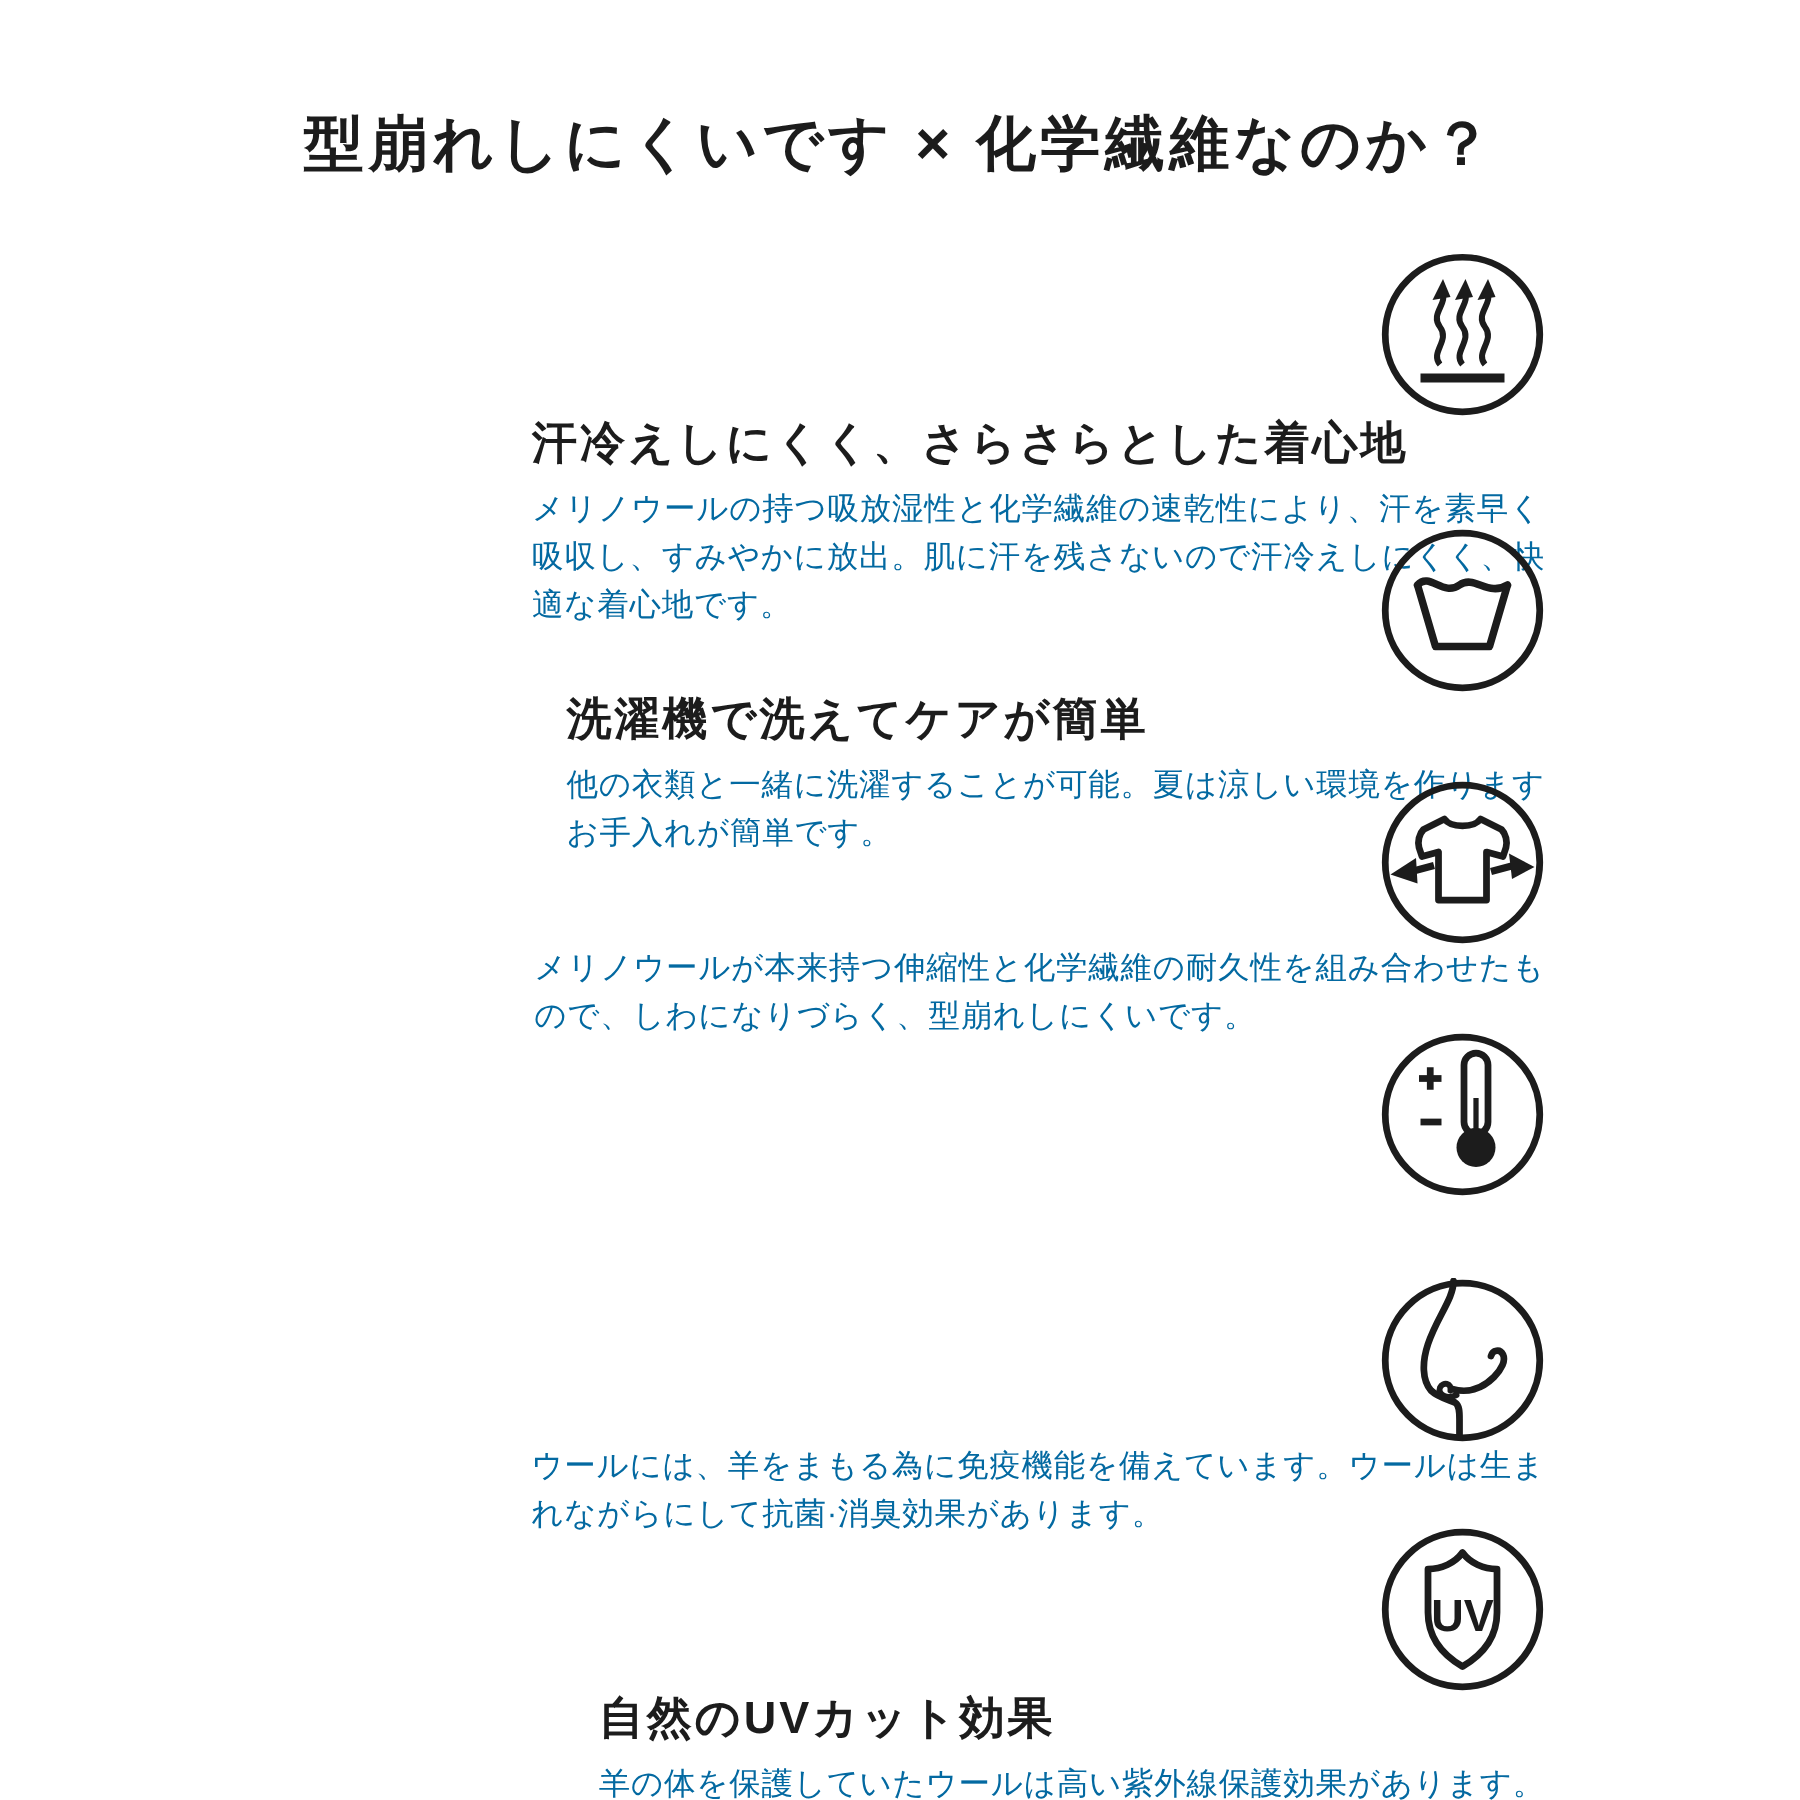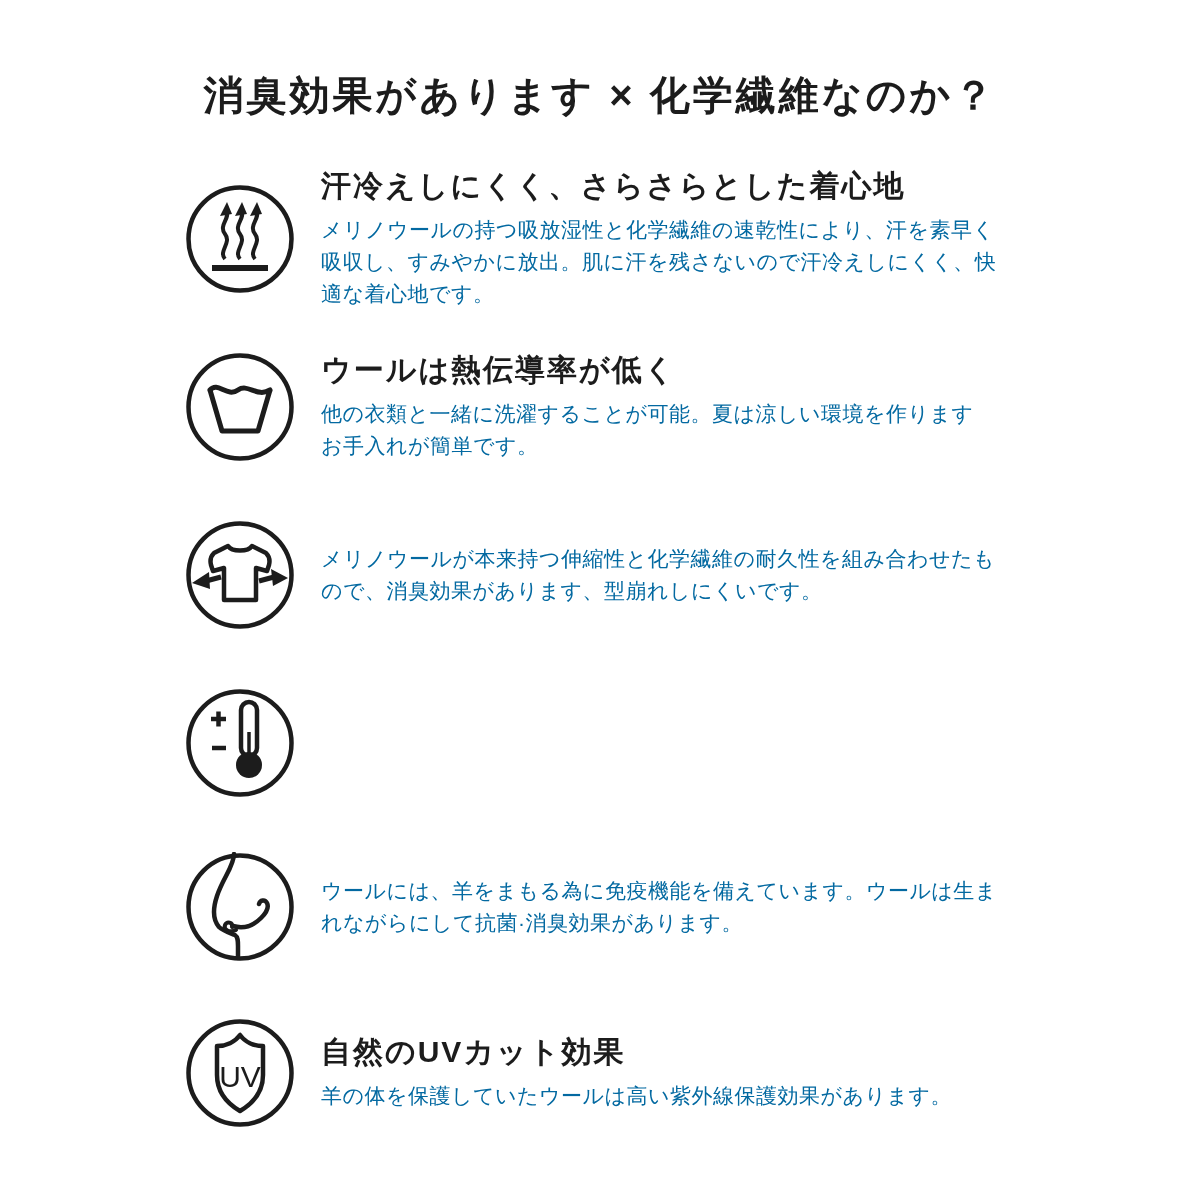--- a/index.html
+++ b/index.html
@@ -18,33 +18,34 @@
     font-size:40px;
     font-weight:bold;
     letter-spacing:3px;
     color:#1c1c1c;
   }
   .row {
     position:absolute;
     left:185px;
     width:845px;
     display:flex;
-    align-items:center;
+    align-items:flex-end;
     column-gap:26px;
     min-height:110px;
+    flex-direction:column;
   }
   .row-1 { top:168px; }
   .row-2 { top:352px; }
   .row-3 { top:520px; }
   .row-4 { top:688px; }
   .row-5 { top:852px; }
   .row-6 { top:1018px; }
   .icon-wrap {
     flex:0 0 110px;
-    width:110px; height:110px;
+    width:110px; height:110px;font-weight:bold;
   }
   .icon-wrap svg { display:block; width:110px; height:110px; }
   .txt { flex:1 1 auto; }
   .feature-heading {
     font-size:30px;
     font-weight:bold;
     letter-spacing:2px;
     line-height:1.2;
     color:#1c1c1c;
     margin-bottom:10px;
@@ -55,21 +56,21 @@
     letter-spacing:0.5px;
     color:#0369a1;
     white-space:pre-line;
   }
   .stroke { stroke:#1c1c1c; fill:none; stroke-linejoin:round; }
   .filldark { fill:#1c1c1c; stroke:none; }
 </style>
 </head>
 <body>
 
-<h1 class="page-title">消臭効果があります × 化学繊維なのか？</h1>
+<h1 class="page-title">型崩れしにくいです × 化学繊維なのか？</h1>
 
 <div class="row row-1">
   <div class="icon-wrap">
     <svg viewBox="0 0 110 110" aria-hidden="true">
       <circle class="stroke" cx="55" cy="55" r="51.5" stroke-width="4.5"></circle>
       <line class="stroke" x1="27" y1="84" x2="83" y2="84" stroke-width="6"></line>
       <path class="stroke" d="M40 75 C33 67,47 59,40 50 C33 41,46 34,41 27" stroke-width="4"></path>
       <path class="filldark" d="M35 32 L42 18 L47 30 Z"></path>
       <path class="stroke" d="M55 75 C48 67,62 59,55 50 C48 41,61 34,56 27" stroke-width="4"></path>
       <path class="filldark" d="M50 32 L57 18 L62 30 Z"></path>
@@ -87,40 +88,40 @@
 
 <div class="row row-2">
   <div class="icon-wrap">
     <svg viewBox="0 0 110 110" aria-hidden="true">
       <circle class="stroke" cx="55" cy="55" r="51.5" stroke-width="4.5"></circle>
       <path class="stroke" d="M25 38 L37 79 L73 79 L85 38" stroke-width="5"></path>
       <path class="stroke" d="M25 38 C33 29,42 46,53 38 C63 31,72 46,85 38" stroke-width="5" stroke-linecap="round"></path>
     </svg>
   </div>
   <div class="txt">
-    <div class="feature-heading">ウールは熱伝導率が低く</div>
+    <div class="feature-heading">洗濯機で洗えてケアが簡単</div>
     <p class="feature-body">他の衣類と一緒に洗濯することが可能。夏は涼しい環境を作ります
 お手入れが簡単です。</p>
   </div>
 </div>
 
 <div class="row row-3">
   <div class="icon-wrap">
     <svg viewBox="0 0 110 110" aria-hidden="true">
       <circle class="stroke" cx="55" cy="55" r="51.5" stroke-width="4.5"></circle>
       <path class="stroke" d="M43 26 L29 33 C26 36,25 41,26 45 L28 51 L39 48 L39 80 L71 80 L71 48 L82 51 L84 45 C85 41,84 36,81 33 L67 26 C63 32,47 32,43 26 Z" stroke-width="4.5"></path>
       <path class="stroke" d="M36 57 L21 61" stroke-width="5"></path>
       <path class="filldark" d="M24 52 L7 63 L25 69 Z"></path>
       <path class="stroke" d="M74 61 L89 57" stroke-width="5"></path>
       <path class="filldark" d="M86 49 L103 58 L88 66 Z"></path>
     </svg>
   </div>
   <div class="txt">
     <p class="feature-body">メリノウールが本来持つ伸縮性と化学繊維の耐久性を組み合わせたも
-ので、消臭効果があります、型崩れしにくいです。</p>
+ので、しわになりづらく、型崩れしにくいです。</p>
   </div>
 </div>
 
 <div class="row row-4">
   <div class="icon-wrap">
     <svg viewBox="0 0 110 110" aria-hidden="true">
       <circle class="stroke" cx="55" cy="55" r="51.5" stroke-width="4.5"></circle>
       <rect class="stroke" x="56" y="14" width="16" height="54" rx="8" stroke-width="4.5" fill="#ffffff"></rect>
       <circle class="filldark" cx="64" cy="77" r="13"></circle>
       <line class="stroke" x1="64" y1="44" x2="64" y2="66" stroke-width="3.5"></line>

